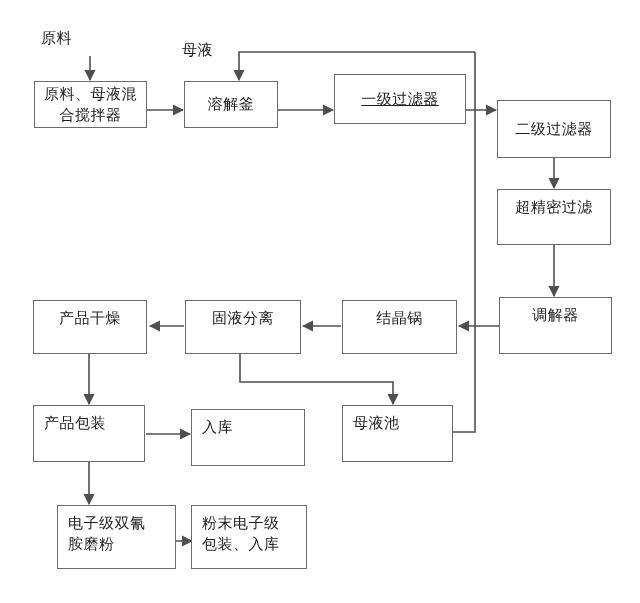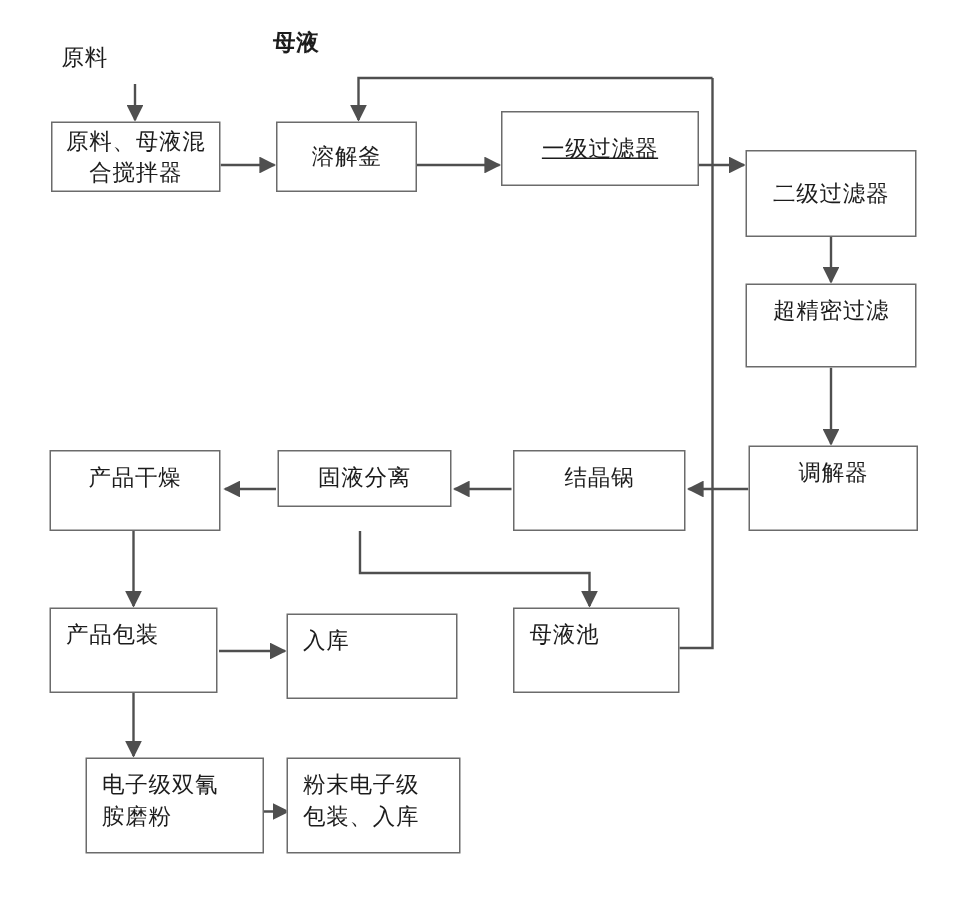--- a/index.html
+++ b/index.html
@@ -109,21 +109,21 @@
 
       <path d="M 153 541 L 192 541" marker-end="url(#ah)"></path>
 
       <path d="M 452 432 L 475 432 L 475 52"></path>
 
     </g>
   </svg>
 
   <div class="free-label" style="left:41px; top:29px;">原料</div>
 
-  <div class="free-label" style="left:182px; top:19px;font-weight:bold;">母液</div>
+  <div class="free-label" style="left:182px; top:41px;">母液</div>
 
   <div class="node" style="left:34px; top:81px; width:113px; height:47px;">
     <span class="txt">原料、母液混
 合搅拌器</span>
   </div>
 
   <div class="node" style="left:184px; top:81px; width:94px; height:47px;">
     <span class="txt">溶解釜</span>
   </div>
 
@@ -140,21 +140,21 @@
   </div>
 
   <div class="node topalign" style="left:499px; top:297px; width:113px; height:57px;">
     <span class="txt">调解器</span>
   </div>
 
   <div class="node topalign" style="left:342px; top:300px; width:115px; height:54px;">
     <span class="txt">结晶锅</span>
   </div>
 
-  <div class="node topalign" style="left:185px; top:300px; width:116px; height:38px;">
+  <div class="node topalign" style="left:185px; top:300px; width:116px; height:54px;">
     <span class="txt">固液分离</span>
   </div>
 
   <div class="node topalign" style="left:33px; top:300px; width:114px; height:54px;">
     <span class="txt">产品干燥</span>
   </div>
 
   <div class="node left topalign" style="left:33px; top:405px; width:112px; height:57px;">
     <span class="txt">产品包装</span>
   </div>

